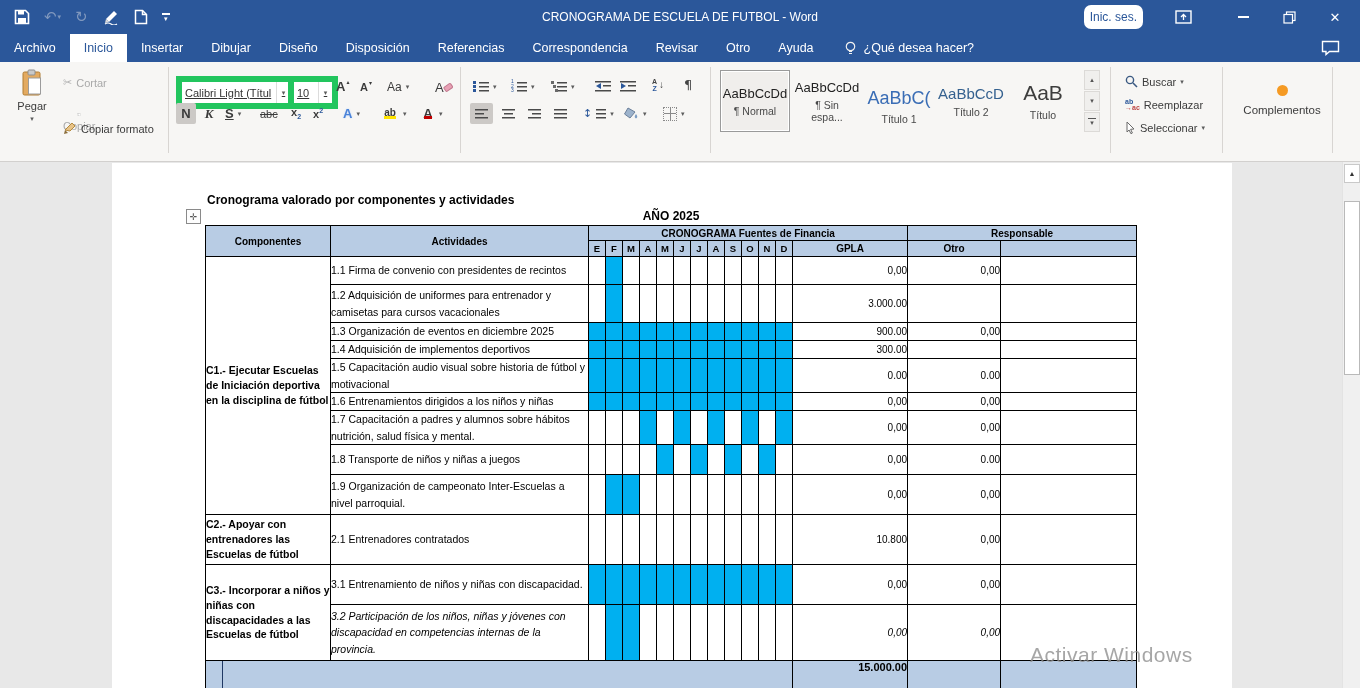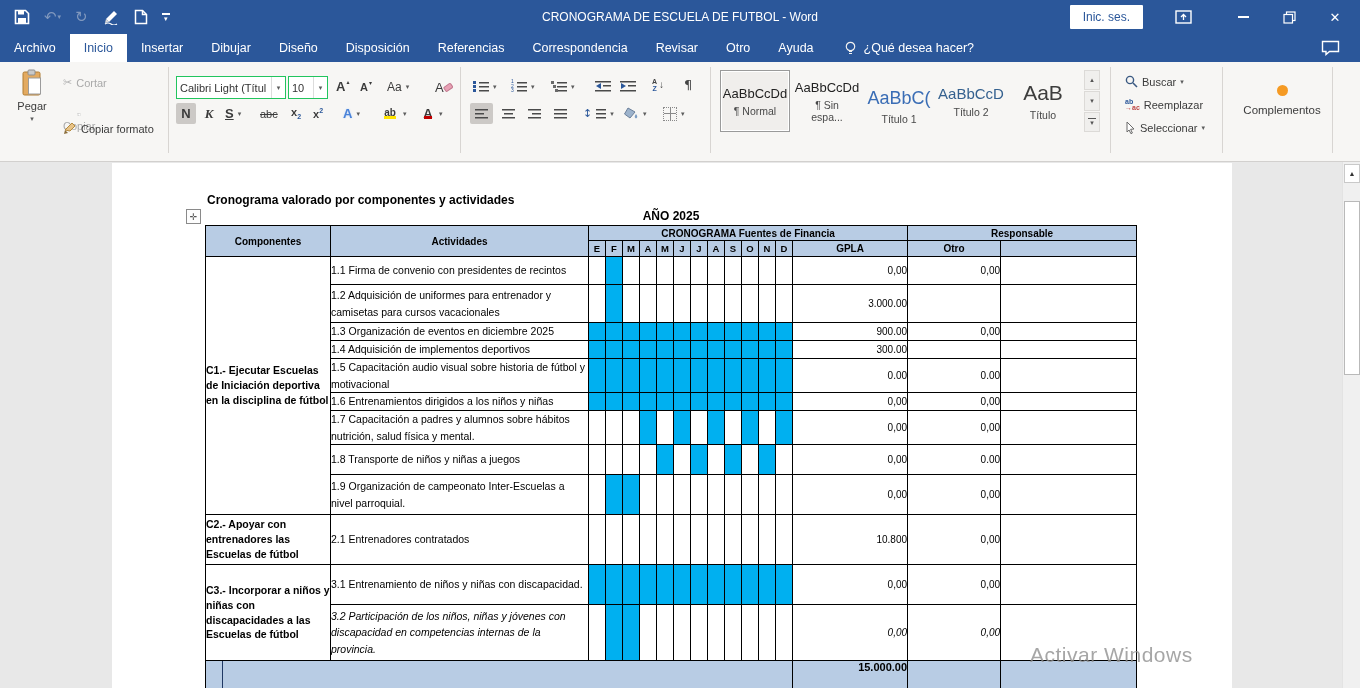--- a/index.html
+++ b/index.html
@@ -7,42 +7,42 @@
        font-family:"Liberation Sans",sans-serif;-webkit-font-smoothing:antialiased;}
   
   .titlebar{position:absolute;left:0;top:0;width:100%;height:34px;background:#2b579a;color:#fff;}
   .qat{position:absolute;left:14px;top:0;height:34px;display:flex;align-items:center;gap:14px;}
   .qat-btn{background:none;border:none;color:#fff;padding:0;display:flex;align-items:center;cursor:default;font-family:"DejaVu Sans",sans-serif;}
   .qat-btn.grayed{color:#7f97bd;}
   .glyph15{font-size:15px;line-height:15px;}
   .mini-chev{font-size:7px;margin-left:1px;color:#7f97bd;}
   .tb-title{position:absolute;left:50%;top:0;transform:translateX(-50%);height:34px;line-height:34px;font-size:12px;white-space:nowrap;}
   .tb-right{position:absolute;right:0;top:0;height:34px;display:flex;align-items:center;}
-  .signin{background:#fff;color:#2b579a;border:none;font-size:12px;padding:5px 13px;margin-right:26px;border-radius:1px;}
+  .signin{background:#fff;color:#2b579a;border:none;font-size:12px;padding:5px 6px;margin-right:26px;border-radius:7px;}
   .ribbon-display{background:none;border:none;color:#fff;margin-right:30px;display:flex;}
   .win-btn{background:none;border:none;color:#fff;width:30px;height:34px;font-size:13px;display:flex;align-items:center;justify-content:center;margin-right:16px;font-family:"DejaVu Sans",sans-serif;}
   .win-btn:last-child{margin-right:10px;}
   .minbar{width:11px;height:1.5px;background:#fff;display:block;}
   
   .tabrow{position:absolute;left:0;top:34px;width:100%;height:28px;background:#2b579a;display:flex;align-items:stretch;}
   .rtab{color:#fff;font-size:12.5px;line-height:28px;padding:0 14px;border:none;background:none;white-space:nowrap;}
   .rtab.active{background:#fff;color:#2b579a;}
   .tellme{display:flex;align-items:center;gap:7px;color:#fff;font-size:12.5px;margin-left:16px;white-space:nowrap;}
   .comment-btn{position:absolute;right:14px;top:0;height:28px;background:none;border:none;display:flex;align-items:center;}
   
   .ribbon{position:absolute;left:0;top:62px;width:100%;height:99px;background:#f7f6f4;border-bottom:1px solid #d2d0ce;font-size:11px;color:#444;}
   .gdiv{position:absolute;top:5px;height:86px;width:1px;background:#d8d5d2;}
   .group-label{position:absolute;top:140px;font-size:10.5px;color:#696969;text-align:center;}
   .launcher{position:absolute;top:142px;width:11px;height:11px;background:none;border:none;padding:0;}
   .rbtn{background:none;border:none;padding:1px 3px;display:flex;align-items:center;gap:4px;color:#3b3b3b;font-size:11px;white-space:nowrap;position:absolute;height:21px;}
   .rbtn.grayed{color:#a9a9a9;}
   .rbtn.sel{background:#ccc9c6;border-radius:2px;}
   .chev{font-size:7px;color:#5c5c5c;font-family:"DejaVu Sans",sans-serif;}
   .paste-btn{position:absolute;left:10px;top:6px;width:44px;height:76px;background:none;border:none;display:flex;flex-direction:column;align-items:center;gap:3px;font-size:11px;color:#3b3b3b;}
-  .combo{position:absolute;height:21px;background:#fff;border:1px solid #22c55e;display:flex;align-items:center;font-size:11px;color:#333;}
+  .combo{position:absolute;height:21px;background:#fff;border:6px solid #22c55e;display:flex;align-items:center;font-size:11px;color:#333;text-decoration:underline;}
   .combo .cval{padding:0 3px;overflow:hidden;white-space:nowrap;flex:1;}
   .combo .carrow{width:13px;border-left:1px solid #dcdcdc;align-self:stretch;display:flex;align-items:center;justify-content:center;}
   .fmt-letter{font-size:13px;font-weight:bold;}
   .ubar{position:absolute;left:3px;right:3px;bottom:2px;height:3px;}
   .lines-l{width:13px;height:10px;background:
     linear-gradient(#4a4a4a,#4a4a4a) 0 0/13px 1.5px no-repeat,
     linear-gradient(#4a4a4a,#4a4a4a) 0 4px/9px 1.5px no-repeat,
     linear-gradient(#4a4a4a,#4a4a4a) 0 8px/13px 1.5px no-repeat;}
   .lines-c{width:13px;height:10px;background:
     linear-gradient(#4a4a4a,#4a4a4a) 0 0/13px 1.5px no-repeat,

